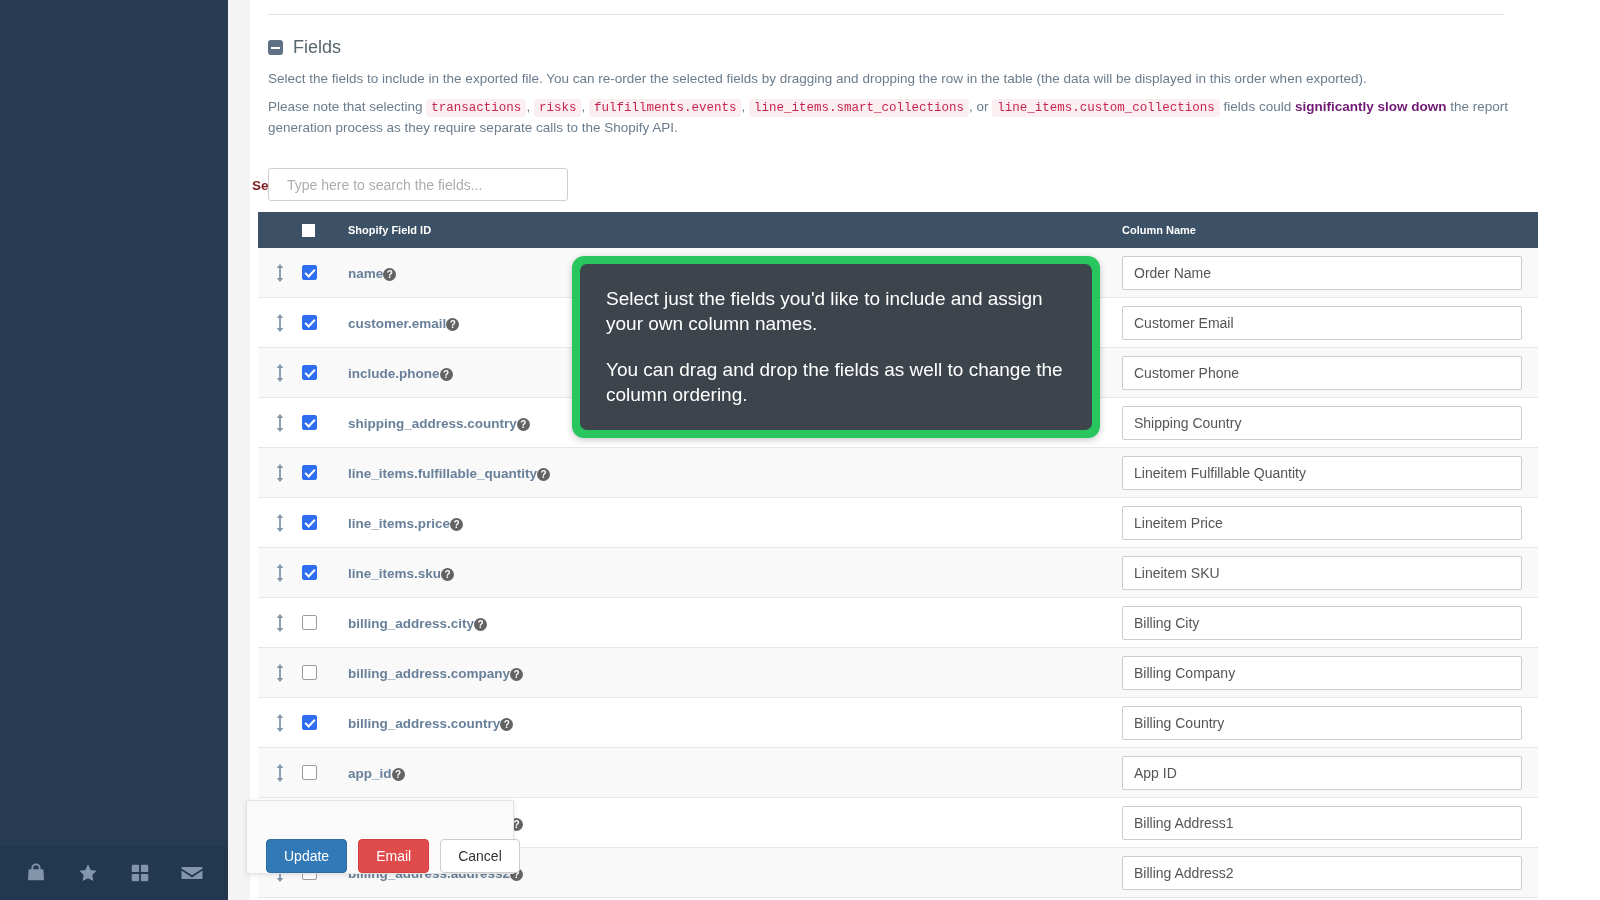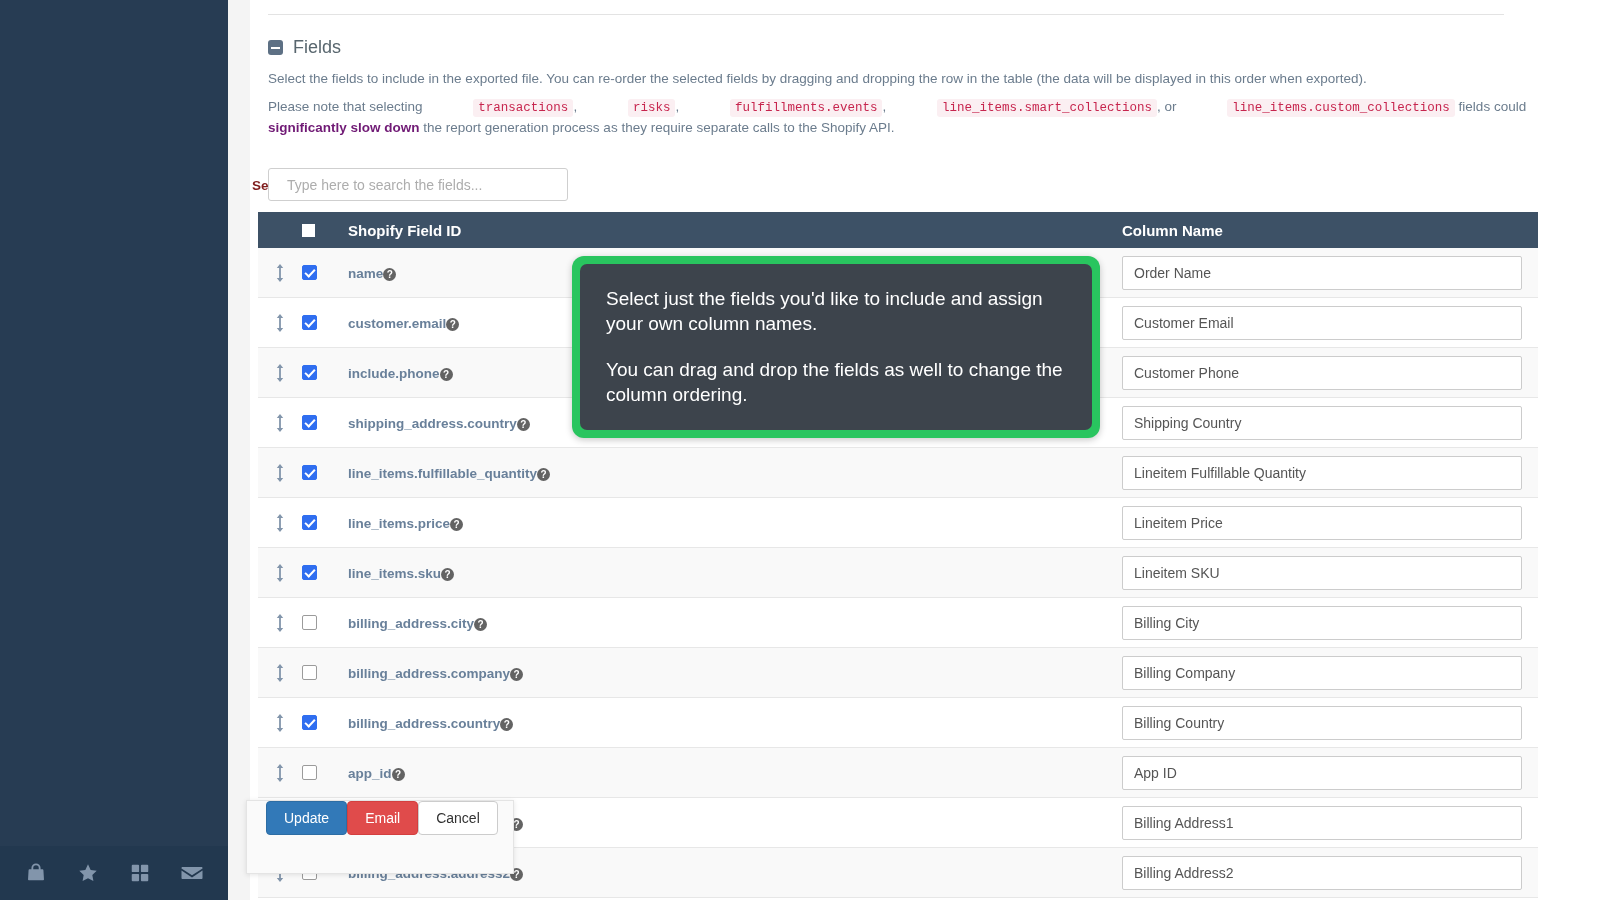--- a/index.html
+++ b/index.html
@@ -68,21 +68,20 @@
   .desc2 { top: 97px; }
   .desc strong { color: #701a75; font-weight: bold; }
   code.inline {
     font-family: "Liberation Mono", monospace;
     font-size: 12.5px;
     color: #c7254e;
     background: #fbeff2;
     padding: 2px 5px;
     border-radius: 3px;
     white-space: nowrap;
-    margin-left: 47px;
   }
 
   
   .search-label {
     position: absolute; left: 252px; top: 146px;
     font-size: 13.5px; font-weight: bold; color: #7f1d1d; margin-top: 32px;
   }
   .search-input {
     position: absolute; left: 268px; top: 168px;
     width: 300px; height: 33px;
@@ -101,21 +100,21 @@
   .thead {
     display: flex; align-items: center;
     height: 36px;
     background: #3d5166;
     color: #ffffff;
   }
   .col-drag  { width: 44px; flex: none; display: flex; align-items: center; justify-content: center; }
   .col-check { width: 46px; flex: none; display: flex; align-items: center; }
   .col-field { flex: 1 1 auto; min-width: 0; }
   .col-name  { width: 416px; flex: none; }
-  .th-text { font-size: 15px; font-weight: bold; }
+  .th-text { font-size: 11px; font-weight: bold; }
   .th-check {
     width: 13px; height: 13px; background: #fff; border: 1px solid #fff;
     display: inline-block; vertical-align: middle;
   }
 
   .trow {
     display: flex; align-items: center;
     height: 50px;
     border-bottom: 1px solid #e7e7e7;
     background: #ffffff;
@@ -181,21 +180,21 @@
   .callout-inner p { font-size: 19px; line-height: 1.34; }
   .callout-inner p + p { margin-top: 20px; }
 
   
   .actionbar {
     position: absolute; left: 246px; top: 800px;
     width: 268px; height: 74px;
     background: #fafafa;
     border: 1px solid #e4e4e4;
     box-shadow: 0 1px 5px rgba(0,0,0,.10);
-    display: flex; align-items: flex-start; 
+    display: flex; align-items: flex-end; gap: 11px;
     padding: 0 19px;
     z-index: 50;
   }
   .btn {
     height: 34px; padding: 0 17px;
     border-radius: 4px; border: 1px solid transparent;
     font-size: 14px; cursor: pointer;
     font-family: "Liberation Sans", sans-serif;
   }
   .btn-update { background: #3279b8; border-color: #2d6da4; color: #fff; }

